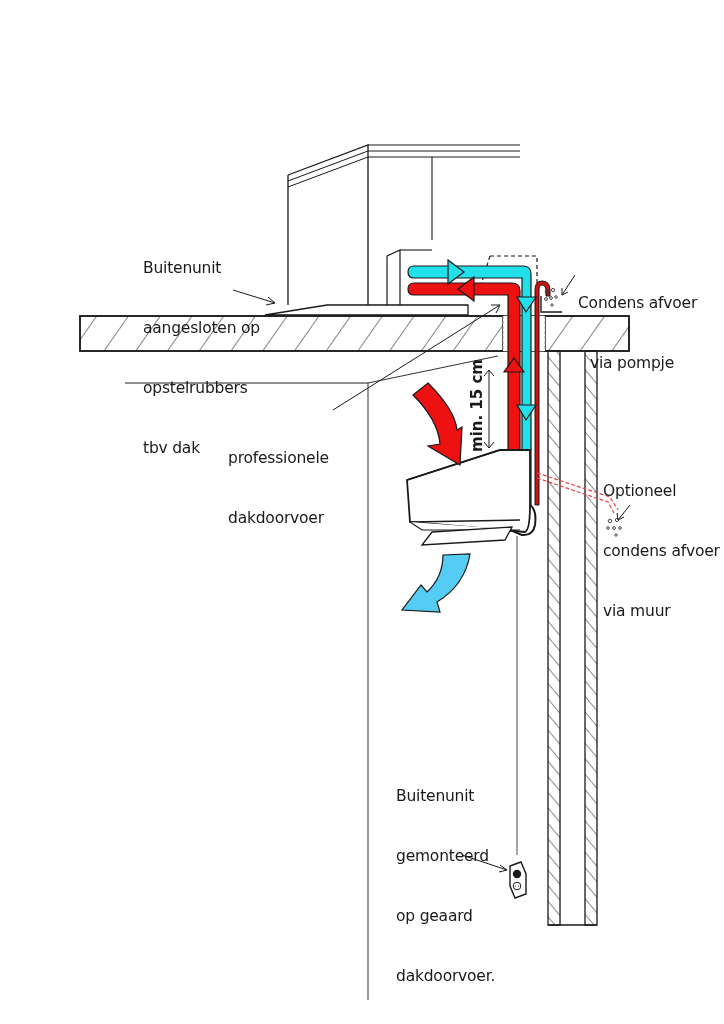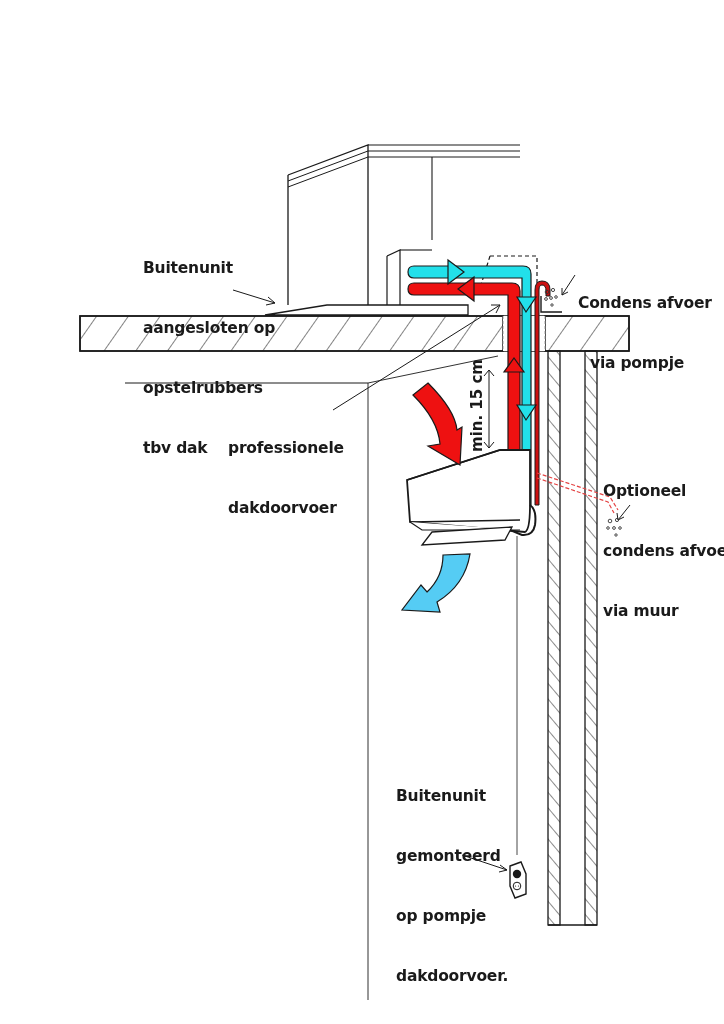--- a/index.html
+++ b/index.html
@@ -1,18 +1,18 @@
 <!DOCTYPE html>
 <html><head>
 <meta charset="utf-8">
 <style>
   html, body { margin:0; padding:0; background:#ffffff; }
   body { width:724px; height:1024px; position:relative; overflow:hidden; font-family:"DejaVu Sans", sans-serif; }
   #canvas { position:absolute; left:0; top:0; width:724px; height:1024px; }
-  .label { position:absolute; font-family:"DejaVu Sans", sans-serif; font-weight:bold; font-size:15.5px; line-height:20px; color:#1a1a1a; white-space:pre; letter-spacing:-0.2px; }
+  .label { position:absolute; font-family:"DejaVu Sans", sans-serif; font-weight:normal; font-size:15.5px; line-height:20px; color:#1a1a1a; white-space:pre; letter-spacing:-0.2px; }
   .label span { display:block; }
   .dim-label { position:absolute; font-family:"DejaVu Sans", sans-serif; font-weight:bold; font-size:15px; color:#1a1a1a; white-space:nowrap; transform-origin:left top; transform:rotate(-90deg); }
 </style>
 </head>
 <body>
 
 <svg id="canvas" viewBox="0 0 724 1024" xmlns="http://www.w3.org/2000/svg">
   <defs>
     <pattern id="hatch" patternUnits="userSpaceOnUse" width="26" height="26" patternTransform="rotate(35)">
       <line x1="0" y1="0" x2="0" y2="26" stroke="#1a1a1a" stroke-width="1.1"></line>
@@ -170,32 +170,32 @@
   <span>aangesloten op</span>
   <span>opstelrubbers</span>
   <span>tbv dak</span>
 </div>
 
 <div class="label" style="left:578px;top:253px;">
   <span>Condens afvoer</span>
   <span style="padding-left:12px;">via pompje</span>
 </div>
 
-<div class="label" style="left:228px;top:398px;">
+<div class="label" style="left:228px;top:408px;">
   <span>professionele</span>
   <span>dakdoorvoer</span>
 </div>
 
 <div class="dim-label" style="left:468px;top:452px;">min. 15 cm</div>
 
 <div class="label" style="left:603px;top:441px;">
   <span>Optioneel</span>
   <span>condens afvoer</span>
   <span>via muur</span>
 </div>
 
 <div class="label" style="left:396px;top:746px;">
   <span>Buitenunit</span>
   <span>gemonteerd</span>
-  <span>op pompje</span>
+  <span>op geaard</span>
   <span>dakdoorvoer.</span>
   
 </div>
 
 </body></html>

